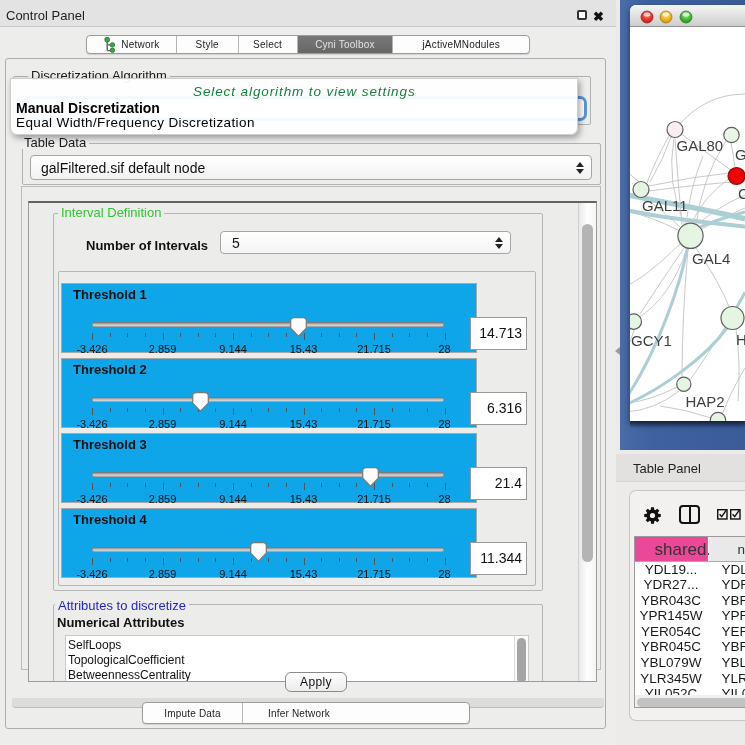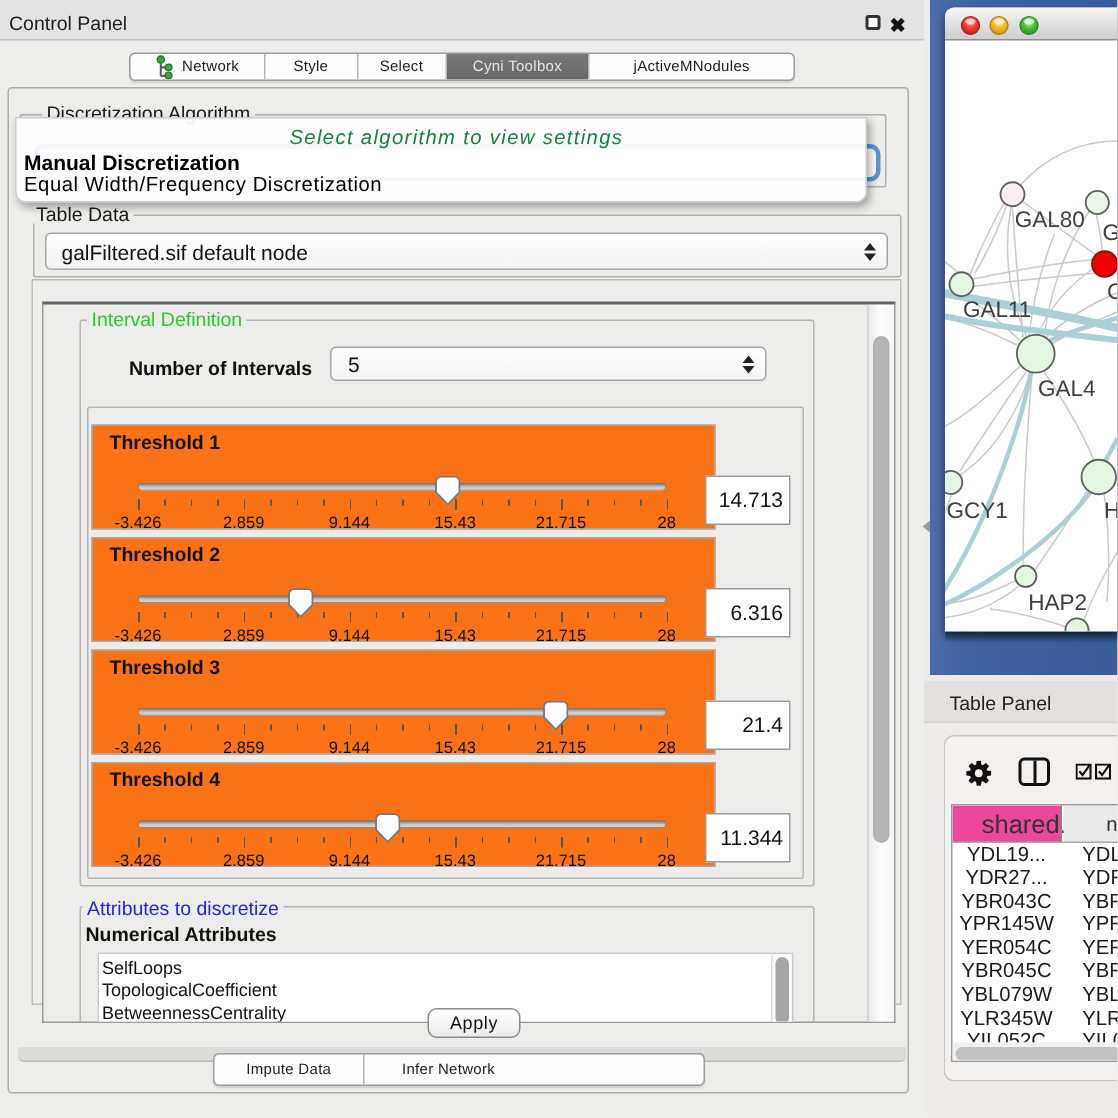--- a/index.html
+++ b/index.html
@@ -10,21 +10,21 @@
   .grouplabel { position:absolute; background:#ededec; padding:0 3px; font-size:13px; line-height:13px; }
   .seg { position:absolute; background:#fdfdfd; border:1px solid #9c9c9c; border-radius:4px; display:flex; overflow:hidden; box-shadow:0 1px 1px rgba(0,0,0,0.12); }
   .seg .tab { font-size:10px; letter-spacing:0.2px; color:#1c1c1c; display:flex; align-items:center; justify-content:center; border-right:1px solid #b5b5b5; }
   .seg .tab:last-child { border-right:none; }
   .seg .tab.sel { background:linear-gradient(#787878,#676767); color:#e4e4e4; }
   .combo { position:absolute; background:linear-gradient(#ffffff,#f2f2f2); border:1px solid #a6a6a6; border-radius:4px; font-size:14px; color:#111; }
   .combo .arr { position:absolute; right:7px; top:0; height:100%; display:flex; flex-direction:column; justify-content:center; }
   .combo .arr span { display:block; width:0; height:0; border-left:4px solid transparent; border-right:4px solid transparent; }
   .combo .arr .up { border-bottom:5px solid #222; margin-bottom:2px; }
   .combo .arr .dn { border-top:5px solid #222; }
-  .thr { position:absolute; left:32px; width:416px; height:70px; background:#f97316; border:1px solid #a8a8a8; }
+  .thr { position:absolute; left:32px; width:416px; height:70px; background:#0ea5e9; border:1px solid #a8a8a8; }
   .thr .ttl { position:absolute; left:11px; top:3px; font-size:13px; font-weight:bold; color:#111; }
   .thr .track { position:absolute; left:30px; top:38px; width:352px; height:5px; border-radius:2.5px; background:linear-gradient(#6f6f6f,#c9c9c9 55%, #d9d9d9); box-shadow:inset 0 0 0 0.5px #777; }
   .thr .ticks-min { position:absolute; left:30px; top:49px; width:354px; height:3.5px;
      background:repeating-linear-gradient(90deg,#555 0px,#555 1px,transparent 1px,transparent 17.625px); }
   .thr .ticks-maj { position:absolute; left:30px; top:49px; width:354px; height:6.5px;
      background:repeating-linear-gradient(90deg,#555 0px,#555 1px,transparent 1px,transparent 70.5px); }
   .thr .tl { position:absolute; top:59px; width:60px; text-align:center; font-size:11px; color:#111; }
   .thr .vbox { position:absolute; left:408px; top:32.5px; width:57px; height:33px; background:#fff; border:1px solid #999; font-size:14px; color:#111; text-align:right; line-height:31px; padding-right:4px; }
   .thumb { position:absolute; top:33px; width:17px; height:20px; }
   svg text { font-family:"Liberation Sans", sans-serif; }

